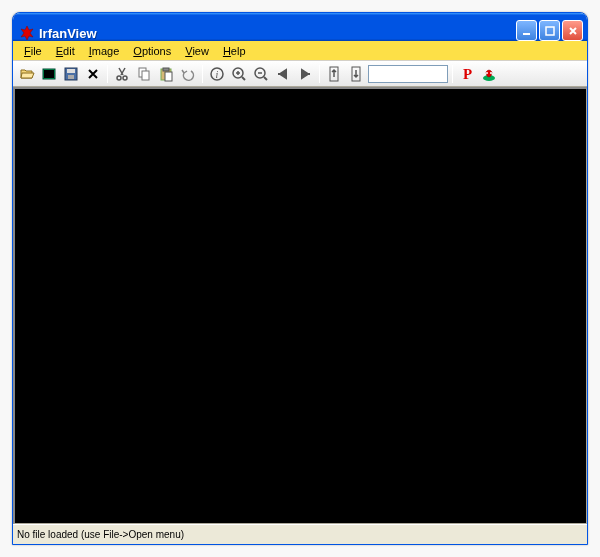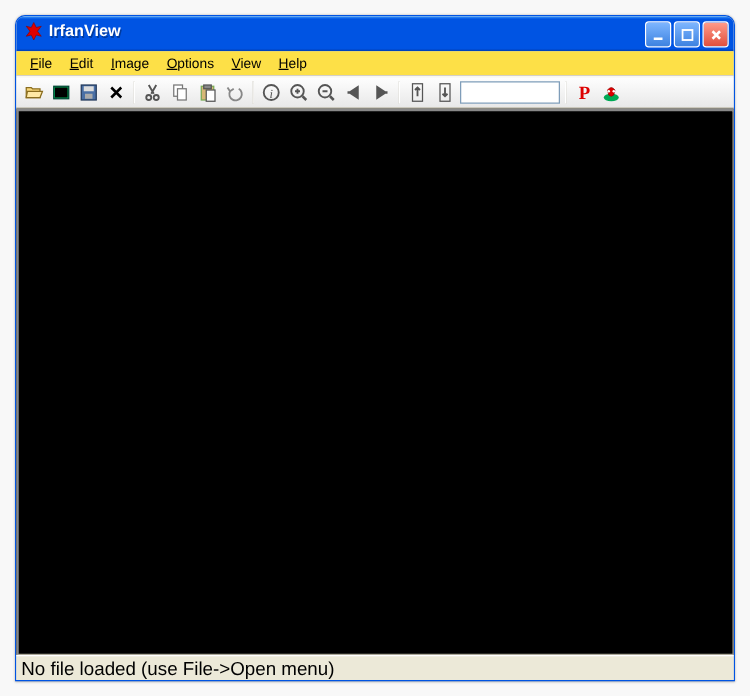--- a/index.html
+++ b/index.html
@@ -18,21 +18,21 @@
       border-radius: 8px 8px 0 0;
       overflow: hidden;
       display: flex;
       flex-direction: column;
       box-shadow: 0 0 2px rgba(0,0,0,0.3);
     }
     .titlebar {
       height: 28px;
       background: linear-gradient(to bottom, #3c9bff 0%, #0054e3 8%, #0054e3 92%, #003db0 100%);
       display: flex;
-      align-items: flex-start;
+      align-items: flex-end;
       padding: 4px 4px 0 6px;
       color: white;
       font-weight: bold;
       font-size: 13px;
     }
     .titlebar .app-icon {
       width: 16px; height: 16px;
       margin-right: 4px;
       display: flex; align-items: center; justify-content: center;
     }
@@ -100,23 +100,23 @@
       border: 1px solid #aca899;
       border-left: 2px solid #888;
       border-top: 2px solid #888;
       margin: 0;
     }
     .statusbar {
       height: 20px;
       background: #ece9d8;
       border-top: 1px solid #fff;
       display: flex;
-      align-items: flex-end;
+      align-items: center;
       padding: 0 4px;
-      font-size: 15px;
+      font-size: 10px;
       color: #000;
     }
     svg { display: block; }
   </style>
 </head>
 <body>
 
 <div class="window">
 
   <div class="titlebar">

